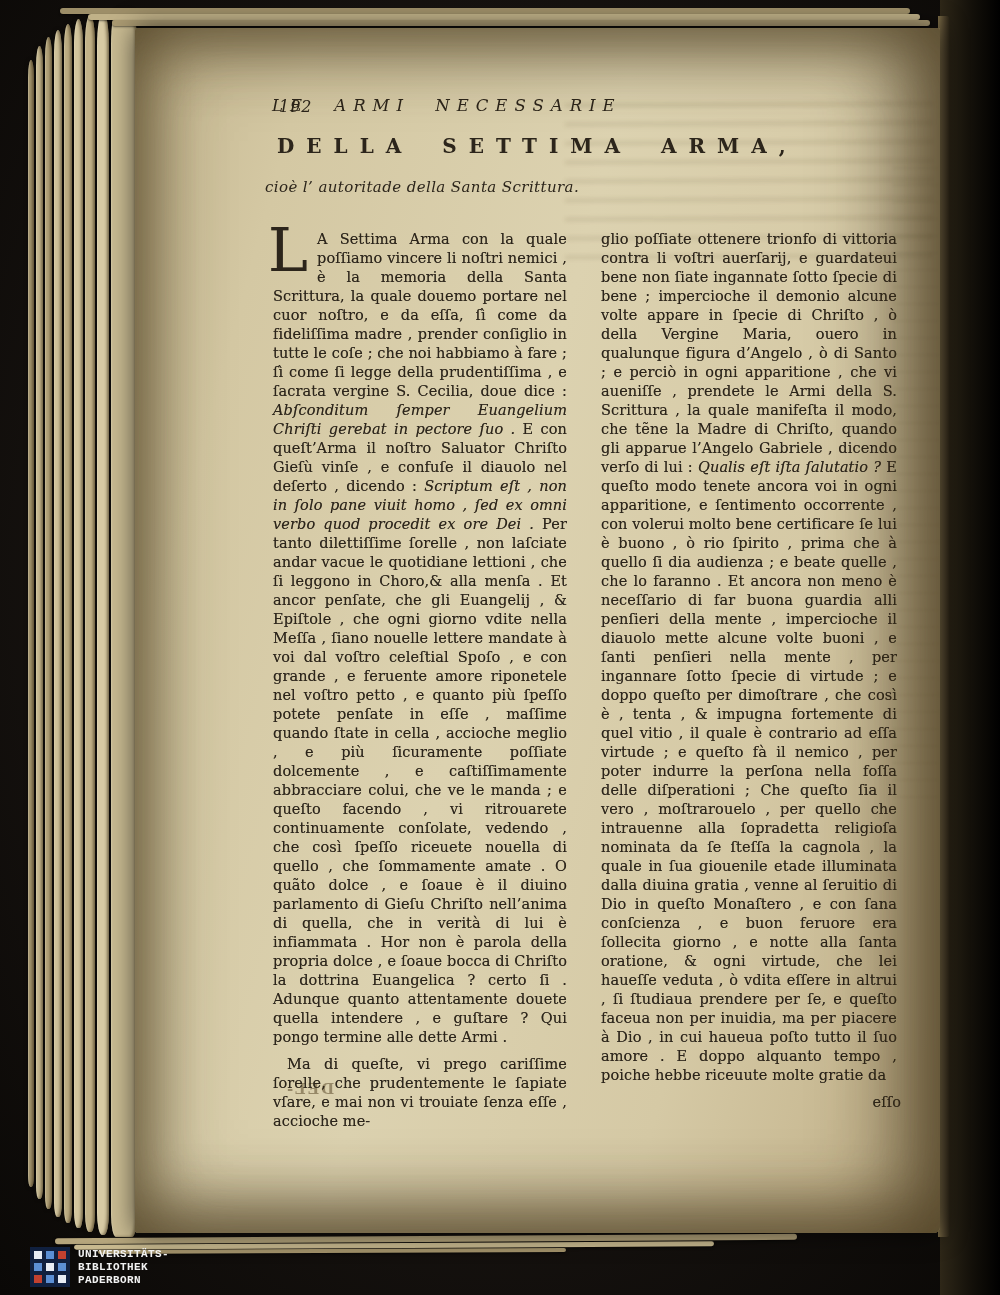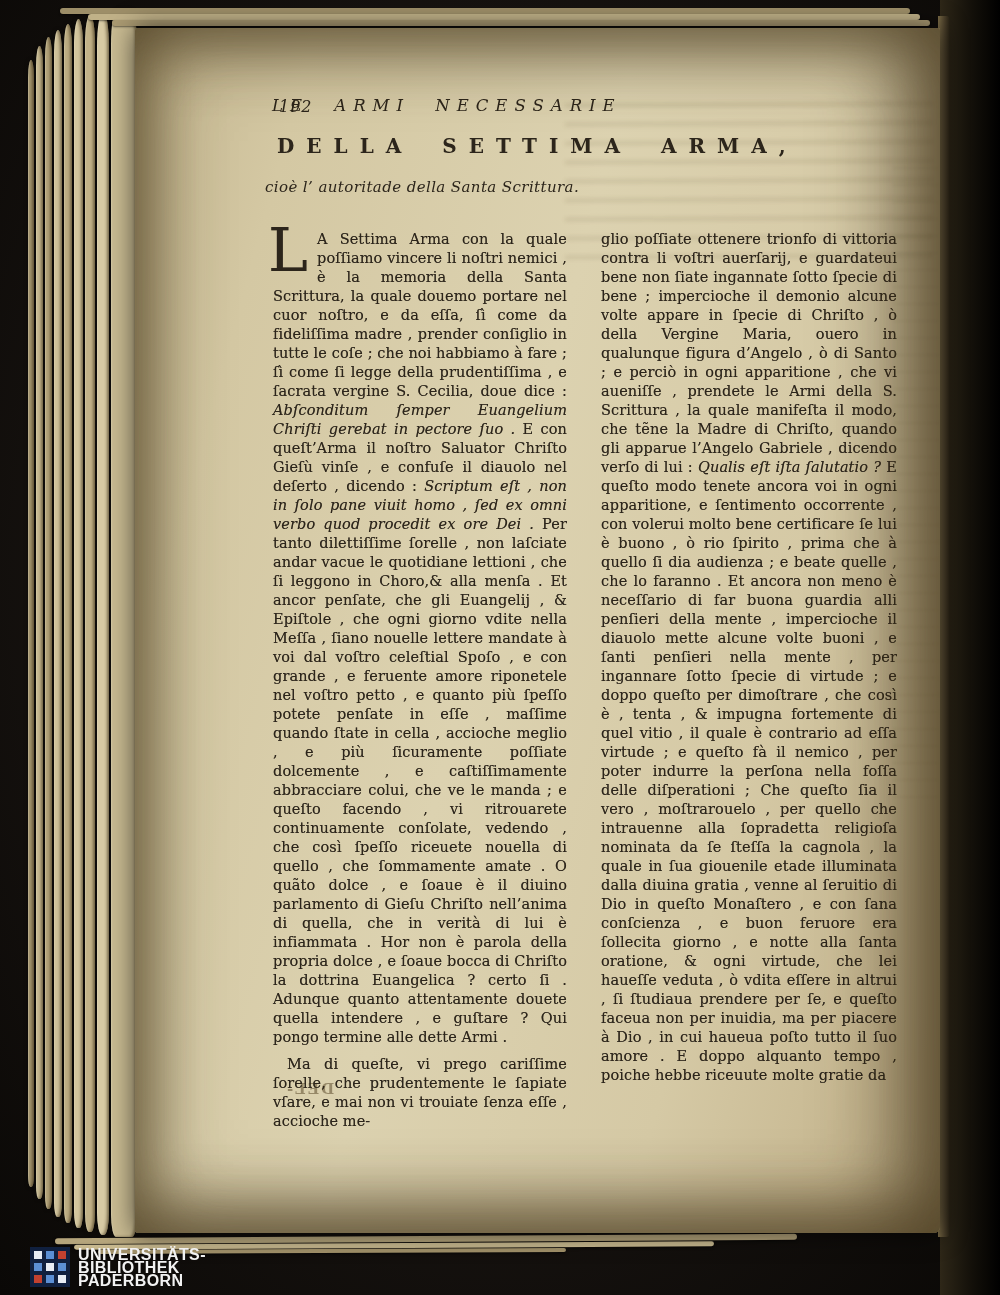--- a/index.html
+++ b/index.html
@@ -72,22 +72,22 @@
   .dropcap{float:left;font-size:60px;line-height:50px;height:55px;width:46px;
     margin:3px 6px 0 0;text-align:center;}
   .par{margin:8px;text-align:justify;}
   .par.indent{text-indent:14px;}
   .it{font-style:italic;}
   .catchword{text-align:right;padding-right:4px;font-size:14.5px;line-height:19px;
     text-shadow:0 0 .5px rgba(44,37,27,.55);}
   
   .watermark{position:absolute;left:30px;bottom:8px;display:flex;align-items:center;gap:8px;}
   .wm-logo{width:40px;height:40px;display:block;}
-  .wm-text{color:#f2f2f2;font-family:Liberation Sans, sans-serif;
-    font-size:16px;font-weight:700;line-height:13px;letter-spacing:.4px;}
+  .wm-text{color:#f2f2f2;font-family:Liberation Mono, monospace;
+    font-size:11px;font-weight:700;line-height:13px;letter-spacing:.4px;}
 </style>
 </head>
 <body>
 
 <div class="strip s1"></div>
 <div class="strip s2"></div>
 <div class="strip s3"></div>
 <div class="strip s4"></div>
 <div class="strip s5"></div>
 <div class="strip s6"></div>
@@ -122,20 +122,21 @@
         <span class="dropcap">L</span>
         <div class="coltext">
             <p class="par"><span>A Settima Arma con la quale poſſiamo vincere li noſtri nemici , è la memoria della Santa Scrittura, la quale douemo portare nel cuor noſtro, e da eſſa, ſì come da fideliſſima madre , prender conſiglio in tutte le coſe ; che noi habbiamo à fare ; ſì come ſi legge della prudentiſſima , e ſacrata vergine S. Cecilia, doue dice : </span><span class="it">Abſconditum ſemper Euangelium Chriſti gerebat in pectore ſuo .</span><span> E con queſt’Arma il noſtro Saluator Chriſto Gieſù vinſe , e confuſe il diauolo nel deſerto , dicendo : </span><span class="it">Scriptum eſt , non in ſolo pane viuit homo , ſed ex omni verbo quod procedit ex ore Dei .</span><span> Per tanto dilettiſſime ſorelle , non laſciate andar vacue le quotidiane lettioni , che ſi leggono in Choro,&amp; alla menſa . Et ancor penſate, che gli Euangelij , &amp; Epiſtole , che ogni giorno vdite nella Meſſa , ſiano nouelle lettere mandate à voi dal voſtro celeſtial Spoſo , e con grande , e feruente amore riponetele nel voſtro petto , e quanto più ſpeſſo potete penſate in eſſe , maſſime quando ſtate in cella , accioche meglio , e più ſicuramente poſſiate dolcemente , e caſtiſſimamente abbracciare colui, che ve le manda ; e queſto facendo , vi ritrouarete continuamente conſolate, vedendo , che così ſpeſſo riceuete nouella di quello , che ſommamente amate . O quãto dolce , e ſoaue è il diuino parlamento di Gieſu Chriſto nell’anima di quella, che in verità di lui è infiammata . Hor non è parola della propria dolce , e ſoaue bocca di Chriſto la dottrina Euangelica ? certo ſi . Adunque quanto attentamente douete quella intendere , e guſtare ? Qui pongo termine alle dette Armi .</span></p>
             <p class="par indent"><span>Ma di queſte, vi prego cariſſime ſorelle, che prudentemente le ſapiate vſare, e mai non vi trouiate ſenza eſſe , accioche me-</span></p>
           </div>
       </div>
       <div class="col col-right">
         <div class="coltext">
             <p class="par"><span>glio poſſiate ottenere trionfo di vittoria contra li voſtri auerſarij, e guardateui bene non ſiate ingannate ſotto ſpecie di bene ; impercioche il demonio alcune volte appare in ſpecie di Chriſto , ò della Vergine Maria, ouero in qualunque figura d’Angelo , ò di Santo ; e perciò in ogni apparitione , che vi aueniſſe , prendete le Armi della S. Scrittura , la quale manifeſta il modo, che tẽne la Madre di Chriſto, quando gli apparue l’Angelo Gabriele , dicendo verſo di lui : </span><span class="it">Qualis eſt iſta ſalutatio ?</span><span> E queſto modo tenete ancora voi in ogni apparitione, e ſentimento occorrente , con volerui molto bene certificare ſe lui è buono , ò rio ſpirito , prima che à quello ſi dia audienza ; e beate quelle , che lo faranno . Et ancora non meno è neceſſario di far buona guardia alli penſieri della mente , impercioche il diauolo mette alcune volte buoni , e ſanti penſieri nella mente , per ingannare ſotto ſpecie di virtude ; e doppo queſto per dimoſtrare , che così è , tenta , &amp; impugna fortemente di quel vitio , il quale è contrario ad eſſa virtude ; e queſto fà il nemico , per poter indurre la perſona nella foſſa delle diſperationi ; Che queſto ſia il vero , moſtrarouelo , per quello che intrauenne alla ſopradetta religioſa nominata da ſe ſteſſa la cagnola , la quale in ſua giouenile etade illuminata dalla diuina gratia , venne al ſeruitio di Dio in queſto Monaſtero , e con ſana conſcienza , e buon feruore era ſollecita giorno , e notte alla ſanta oratione, &amp; ogni virtude, che lei haueſſe veduta , ò vdita eſſere in altrui , ſi ſtudiaua prendere per ſe, e queſto faceua non per inuidia, ma per piacere à Dio , in cui haueua poſto tutto il ſuo amore . E doppo alquanto tempo , poiche hebbe riceuute molte gratie da</span></p>
           </div>
+        <div class="catchword">eſſo</div>
       </div>
     </div>
   </div>
 </div>
 
 <div class="watermark">
   <svg class="wm-logo" viewBox="0 0 40 40" xmlns="http://www.w3.org/2000/svg">
     <rect x="0" y="0" width="40" height="40" fill="#10203f"></rect>
     <rect x="4" y="4" width="8" height="8" fill="#e8edf4"></rect>
     <rect x="16" y="4" width="8" height="8" fill="#5b8fd4"></rect>

